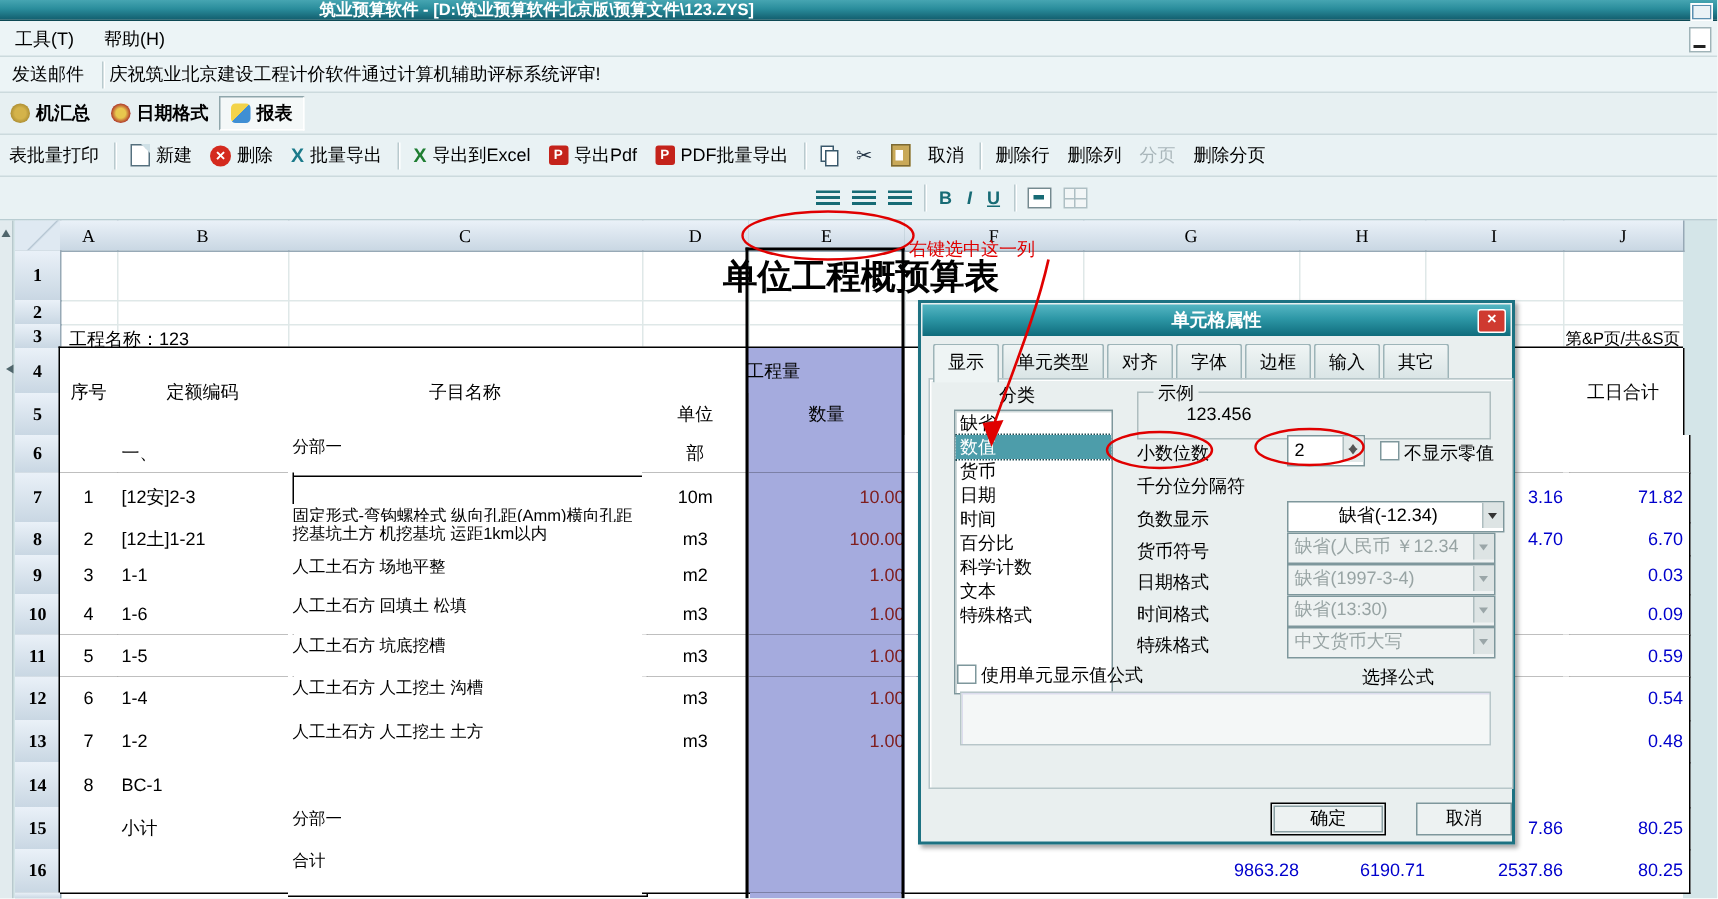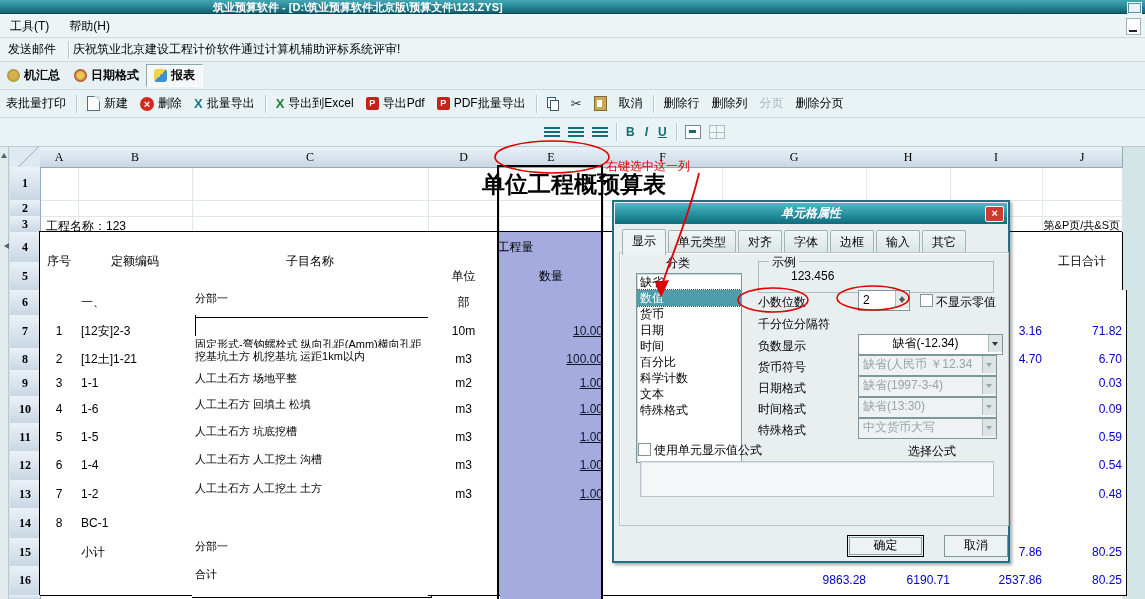--- a/index.html
+++ b/index.html
@@ -74,43 +74,43 @@
   .sheetbg{background:#fff;}
   .gl{background:#dfe8e8;}
   .cell{display:flex;align-items:center;border-right:1px solid #000;border-bottom:1px solid #000;
     background:#fff;overflow:hidden;line-height:13px;}
   .hcell{justify-content:center;text-align:center;}
   .c-center{justify-content:center;}
   .c-left{padding-left:3px;}
   .c-right{justify-content:flex-end;padding-right:4px;}
   .num{color:#0000cc;}
   .esel{background:#a5abde;}
-  .esel.num,.esel .num{color:#0f172a;text-decoration:underline;}
+  .esel.num,.esel .num{color:#7f1d1d;}
   .namecell{font-size:11px;line-height:13px;align-items:flex-start;padding-top:2px;}
   .blk{background:#000;}
   .sheettitle{font-weight:bold;font-size:23px;text-align:center;white-space:nowrap;
     font-family:"Liberation Serif","DejaVu Serif",serif;}
 
   
   .lstrip{left:0;top:147px;width:9px;height:452px;background:#e2ebee;border-right:1px solid #b8c9cd;}
   .tri-up{position:absolute;left:1px;top:3px;width:0;height:0;
     border:3px solid transparent;border-bottom:5px solid #50666c;}
   .tri-left{position:absolute;left:1px;top:96px;width:0;height:0;
     border:3px solid transparent;border-right:5px solid #50666c;}
 
   
   #dialog{left:612px;top:200px;width:398px;height:363px;z-index:30;
     background:#e9efef;border:2px solid #1d7282;box-shadow:2px 2px 3px rgba(0,0,0,.35);}
   .dlgtitle{position:absolute;left:1px;top:1px;right:1px;height:21px;
     background:linear-gradient(180deg,#55b6c3,#2d97a6 45%,#0f6c7c);
-    color:#fff;font-weight:bold;text-align:center;line-height:21px;font-style:italic;}
+    color:#fff;font-weight:bold;text-align:center;line-height:21px;}
   .dlgclose{position:absolute;right:3px;top:3px;width:17px;height:14px;background:#cf3a30;
     border:1px solid #fff;border-radius:2px;color:#fff;font-weight:bold;font-size:11px;
     line-height:13px;text-align:center;}
-  .dlgtabs{position:absolute;left:8px;top:27px;display:flex;align-items:center;font-family:Liberation Serif, serif;}
+  .dlgtabs{position:absolute;left:8px;top:27px;display:flex;align-items:flex-start;font-family:Liberation Serif, serif;}
   .dtab{padding:3px 9px;background:linear-gradient(#f0f5f5,#d9e4e5);
     border:1px solid #9db4b8;border-bottom:none;margin-right:2px;border-radius:2px 2px 0 0;}
   .dtab.active{background:#eef4f4;padding-bottom:5px;position:relative;z-index:2;}
   .dlgpanel{position:absolute;left:5px;top:50px;width:388px;height:272px;
     border:1px solid #b7c6c9;box-shadow:inset 1px 1px 0 #fff;}
   .plabel{position:absolute;white-space:nowrap;}
   .listbox{position:absolute;left:16px;top:20px;width:104px;height:188px;background:#fff;
     border:1px solid #7e979c;box-shadow:inset 1px 1px 0 #cfd9da;overflow:hidden;}
   .litem{height:16px;line-height:16px;padding-left:3px;white-space:nowrap;}
   .litem.sel{background:#4d9daa;color:#fff;outline:1px dotted #1c4a52;}

